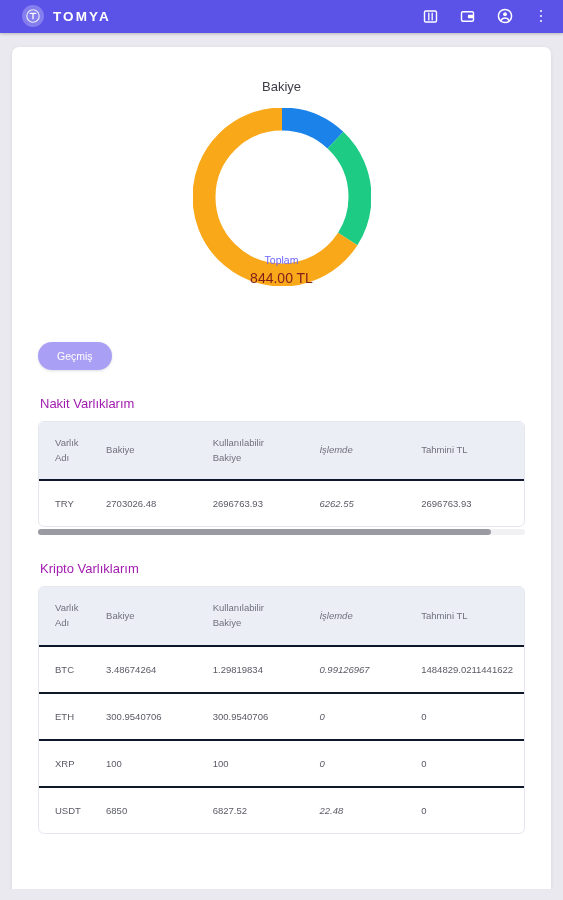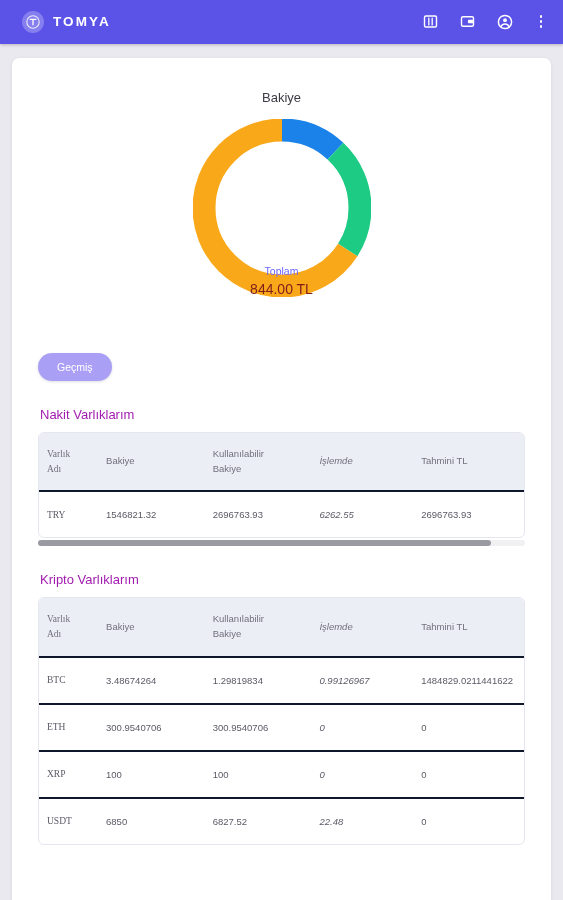--- a/index.html
+++ b/index.html
@@ -4,21 +4,21 @@
 <style>
   * { box-sizing: border-box; margin: 0; padding: 0; }
   html, body {
     width: 563px; height: 900px;
     background: #e9e9ef;
     font-family: "Liberation Sans", sans-serif;
     overflow: hidden;
   }
   
   .appbar {
-    height: 44px;
+    height: 33px;
     background: #5b52e8;
     display: flex; align-items: center;
     padding: 0 14px 1px 22px;
     position: relative;
     box-shadow: 0 1px 3px rgba(0,0,0,.22);
   }
   .brand { display: flex; align-items: center; gap: 9px; }
   .brand-logo {
     width: 22px; height: 22px; border-radius: 50%;
     background: rgba(255,255,255,.26);
@@ -114,21 +114,21 @@
   }
   td {
     font-size: 9.5px;
     color: #5a5a66;
     padding: 17px 4px;
     border-top: 2px solid #0f172a;
     vertical-align: middle;
     white-space: nowrap;
     overflow: hidden;
   }
-  th:nth-child(1), td:nth-child(1) { width: 13%; padding-left: 8px; font-family: Liberation Serif, serif; }
+  th:nth-child(1), td:nth-child(1) { width: 13%; padding-left: 16px; }
   th:nth-child(2), td:nth-child(2) { width: 22%; }
   th:nth-child(3), td:nth-child(3) { width: 22%; }
   th:nth-child(4), td:nth-child(4) { width: 21%; font-style: italic; }
   th:nth-child(5), td:nth-child(5) { width: 22%; }
 
   .hscroll {
     height: 6px; margin-top: 2px;
     background: #f1f1f4;
     border-radius: 3px;
     position: relative;
@@ -216,21 +216,21 @@
                 <th>Varlık<br>Adı</th>
                 <th>Bakiye</th>
                 <th>Kullanılabilir<br>Bakiye</th>
                 <th>İşlemde</th>
                 <th>Tahmini TL</th>
               </tr>
           </thead>
           <tbody>
               <tr>
                 <td>TRY</td>
-                <td>1546821.32</td>
+                <td>2703026.48</td>
                 <td>2696763.93</td>
                 <td>6262.55</td>
                 <td>2696763.93</td>
               </tr>
             </tbody>
         </table>
       </div>
       <div class="hscroll">
         <div class="thumb"></div>
       </div>

